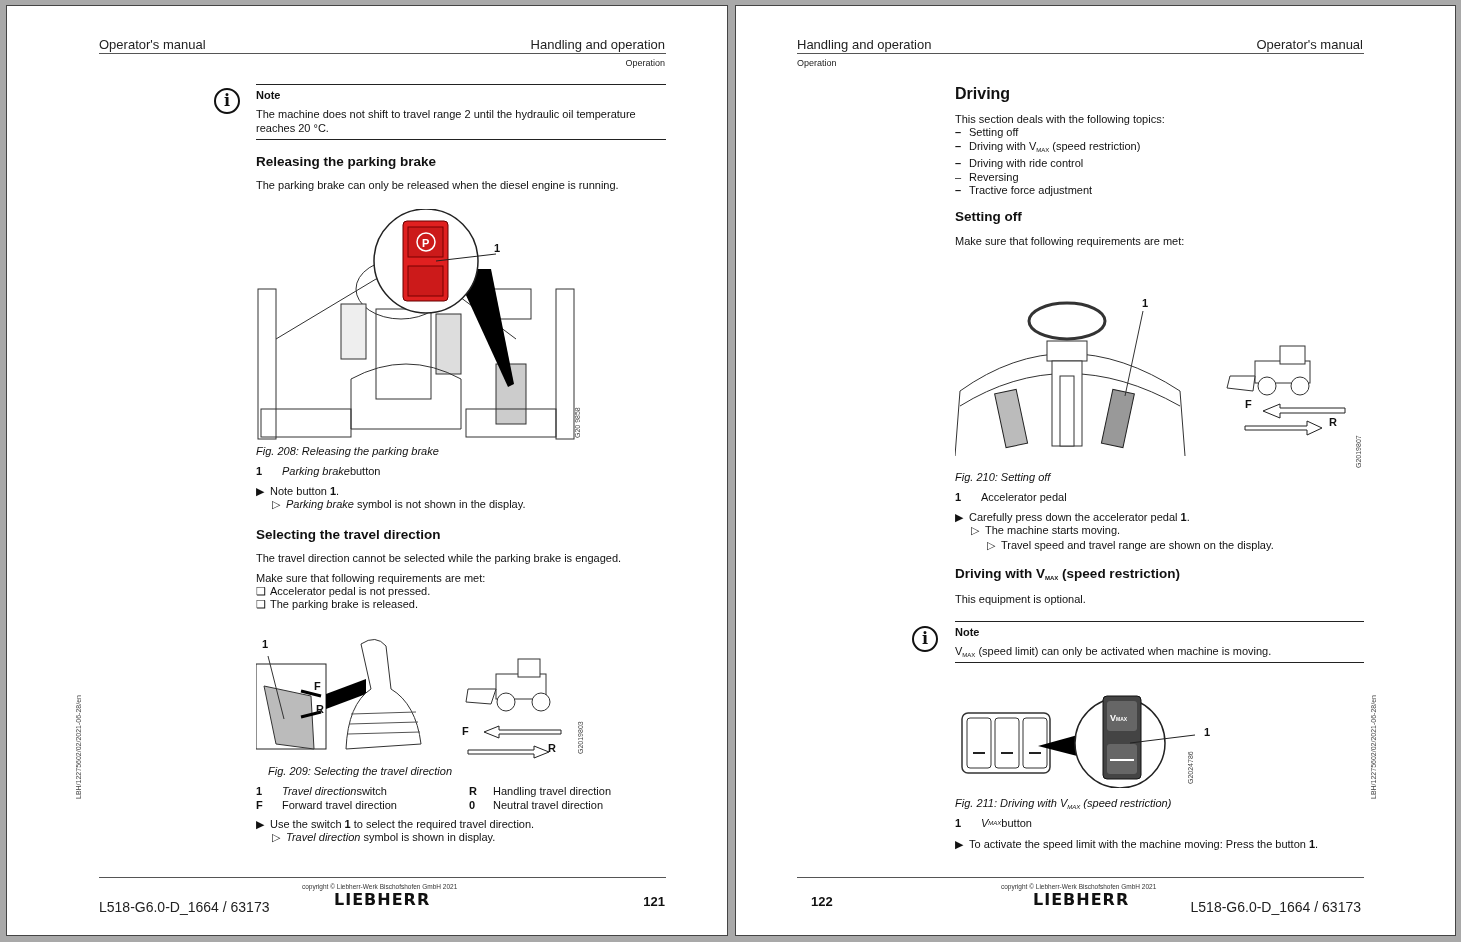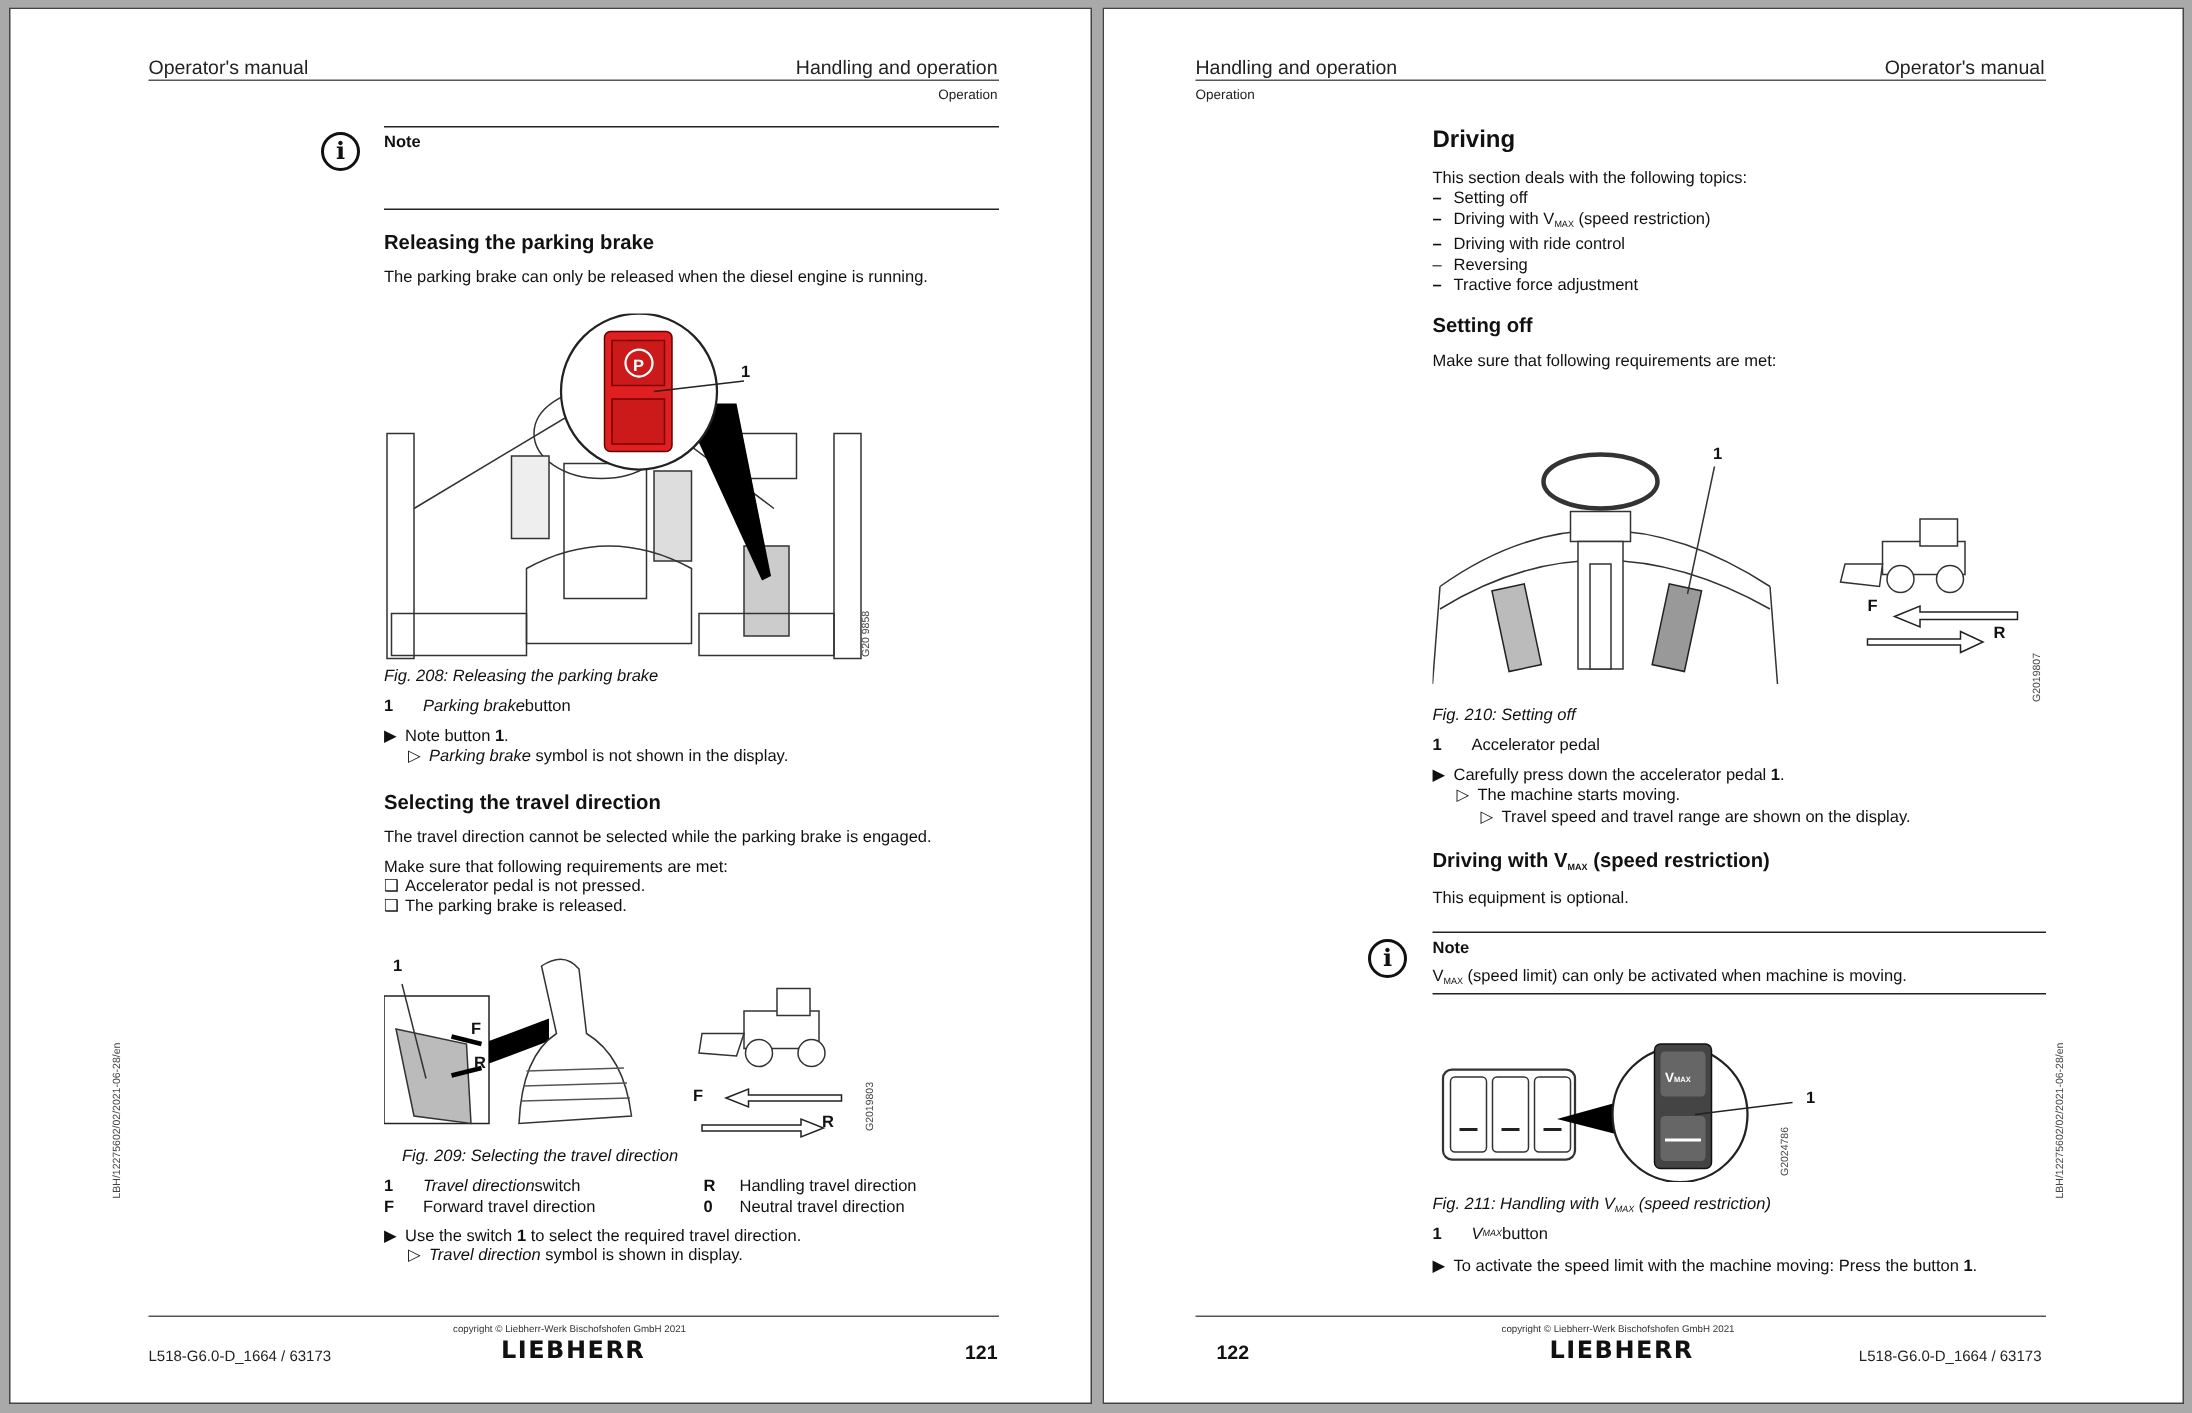--- a/index.html
+++ b/index.html
@@ -17,38 +17,39 @@
   .cap{font-size:11px;font-style:italic;}
   .note-t{font-size:11px;font-weight:bold;}
   .it{font-style:italic;}
   .b{font-weight:bold;}
   .link{color:#1a1ad6;}
   .side{position:absolute;font-size:7px;color:#444;transform:rotate(-90deg);transform-origin:left top;white-space:nowrap;}
   .figcode{position:absolute;font-size:7px;color:#444;transform:rotate(-90deg);transform-origin:left top;white-space:nowrap;}
   .logo{font-family:"DejaVu Sans",sans-serif;font-weight:900;font-size:16px;letter-spacing:1px;color:#111;}
   .copy{font-size:6.5px;color:#333;}
   .pnum{font-size:13px;font-weight:bold;margin-left:14px;}
-  .docid{font-size:10px;color:#222;}
+  .docid{font-size:14px;color:#222;}
   .row{display:flex;}
   .tri{display:inline-block;width:14px;}
   .sub-s{font-size:6px;vertical-align:-2px;}
   .info-icon{position:absolute;width:22px;height:22px;border:2px solid #111;border-radius:50%;text-align:center;font-family:"DejaVu Serif",serif;font-weight:bold;font-size:16px;line-height:22px;}
 </style>
 </head>
 <body>
 
 <div class="page" id="p-left">
   <div class="abs hdr" style="left:92px;top:31px;">Operator's manual</div>
   <div class="abs hdr" style="right:62px;top:31px;">Handling and operation</div>
   <div class="hrule" style="left:92px;width:567px;top:47px;"></div>
   <div class="abs sub" style="right:62px;top:52px;">Operation</div>
 
   <div class="info-icon" style="left:207px;top:82px;">i</div>
   <div class="hrule" style="left:249px;width:410px;top:78px;background:#222;"></div>
   <div class="abs note-t" style="left:249px;top:83px;">Note</div>
+  <div class="abs body" style="left:249px;top:102px;width:400px;">The machine does not shift to travel range 2 until the hydraulic oil temperature reaches 20 °C.</div>
   <div class="hrule" style="left:249px;width:410px;top:133px;background:#222;"></div>
 
   <h2 class="abs" style="left:249px;top:148px;">Releasing the parking brake</h2>
   <div class="abs body" style="left:249px;top:173px;">The parking brake can only be released when the diesel engine is running.</div>
 
   <svg class="abs" style="left:249px;top:203px;" width="330" height="232">
     <g stroke="#333" fill="none" stroke-width="1">
       <rect x="2" y="80" width="18" height="150"></rect>
       <rect x="300" y="80" width="18" height="150"></rect>
       <path d="M20 130 L120 70 L180 70 L260 130"></path>
@@ -248,21 +249,21 @@
     <rect x="143" y="8" width="38" height="83" rx="4" fill="#444" stroke="#111"></rect>
     <rect x="147" y="13" width="30" height="30" rx="3" fill="#666"></rect>
     <text x="150" y="33" font-size="9" font-weight="bold" fill="#fff" font-family="Liberation Sans, sans-serif">V<tspan font-size="5">MAX</tspan></text>
     <rect x="147" y="56" width="30" height="30" rx="3" fill="#666"></rect>
     <line x1="150" y1="72" x2="174" y2="72" stroke="#fff" stroke-width="2"></line>
     <line x1="170" y1="55" x2="235" y2="47" stroke="#222"></line>
   </svg>
   <div class="abs b" style="left:468px;top:720px;font-size:11px;">1</div>
   <div class="figcode" style="left:451px;top:778px;">G2024786</div>
 
-  <div class="abs cap" style="left:219px;top:791px;"><span>Fig. 211: Handling with V</span><span class="sub-s">MAX</span><span> (speed restriction)</span></div>
+  <div class="abs cap" style="left:219px;top:791px;"><span>Fig. 211: Driving with V</span><span class="sub-s">MAX</span><span> (speed restriction)</span></div>
   <div class="abs body row" style="left:219px;top:811px;">
     <span class="b" style="width:26px;">1</span>
       <span class="it">V</span>
       <span class="sub-s it">MAX</span>
       <span> button</span>
   </div>
   <div class="abs body" style="left:219px;top:832px;">
     <span class="tri">▶</span><span>To activate the speed limit with the machine moving: Press the button </span><span class="b">1</span><span>.</span>
   </div>
 

